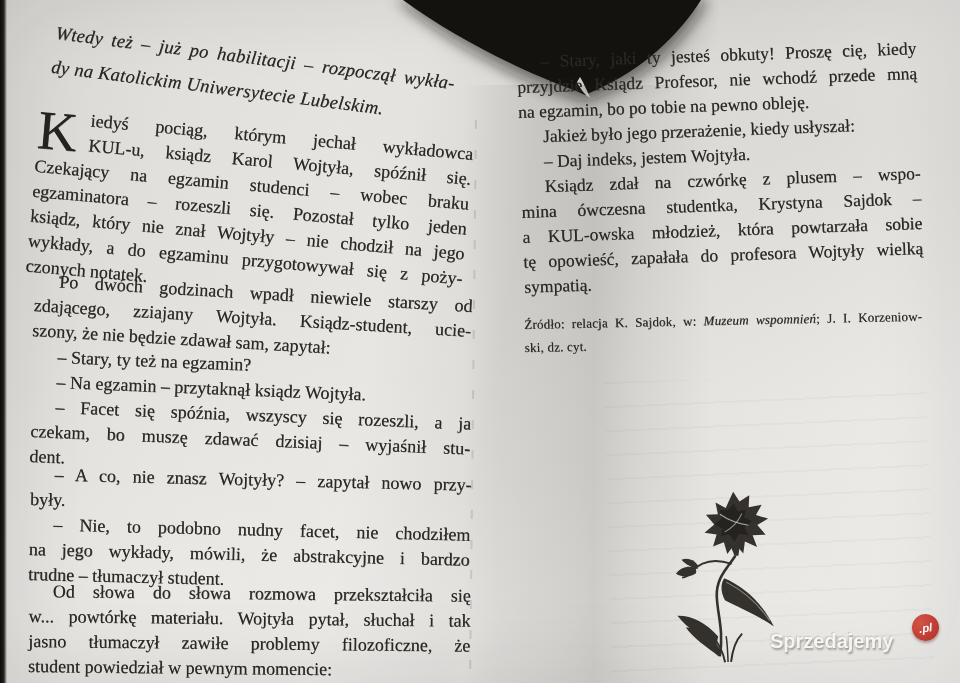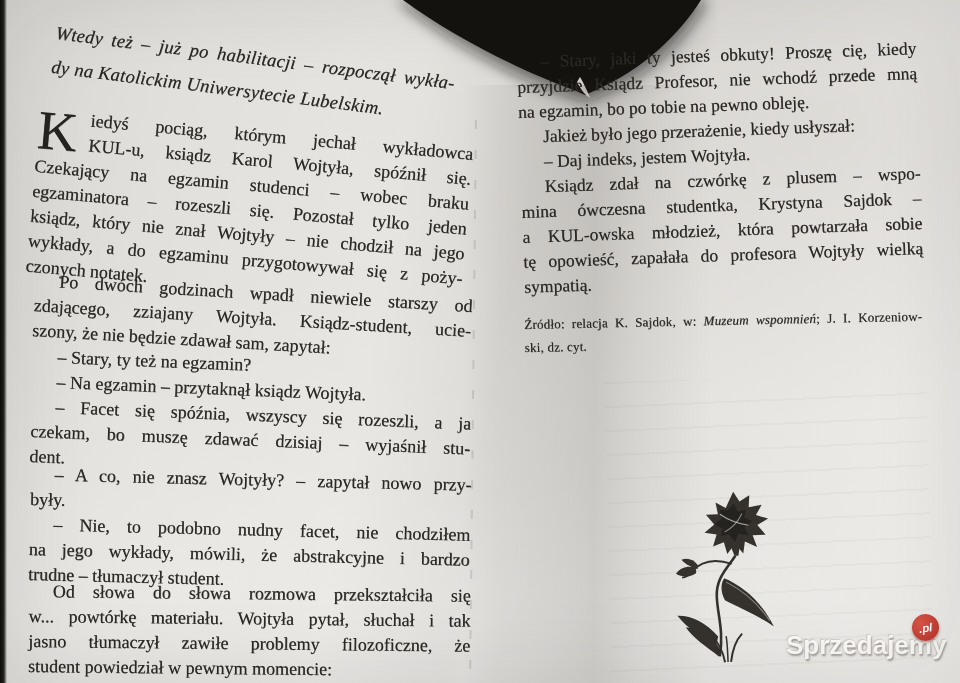--- a/index.html
+++ b/index.html
@@ -53,21 +53,21 @@
     font-size:17.5px;line-height:25px;}
   #rp-source{left:524px;top:313px;width:398px;transform:rotate(-1.2deg);
     font-size:13px;line-height:23px;letter-spacing:0.2px;}
   #rp-source .it{font-style:italic;}
 
   .flower{position:absolute;left:670px;top:484px;width:118px;height:180px;
     transform:rotate(-2deg);opacity:.92;}
 
   .watermark{position:absolute;left:766px;top:610px;width:186px;height:64px;
     font-family:"Liberation Sans",sans-serif;}
-  .wm-word{position:absolute;left:20px;top:20px;font-weight:bold;font-size:26px;
+  .wm-word{position:absolute;left:4px;top:20px;font-weight:bold;font-size:20px;
     color:rgba(253,253,251,0.95);letter-spacing:0px;
     text-shadow:1px 2px 2px rgba(70,62,55,0.45),-1px -1px 1px rgba(120,112,104,0.25);}
   .wm-badge{position:absolute;left:146px;top:4px;width:27px;height:27px;border-radius:50%;
     background:radial-gradient(circle at 35% 30%,#d85549,#c03c33 75%);
     color:#fff;font-style:italic;font-weight:bold;font-size:11.5px;
     display:flex;align-items:center;justify-content:center;
     box-shadow:0 2px 3px rgba(80,40,35,0.4);transform:rotate(-8deg);}
 </style>
 </head>
 <body>

